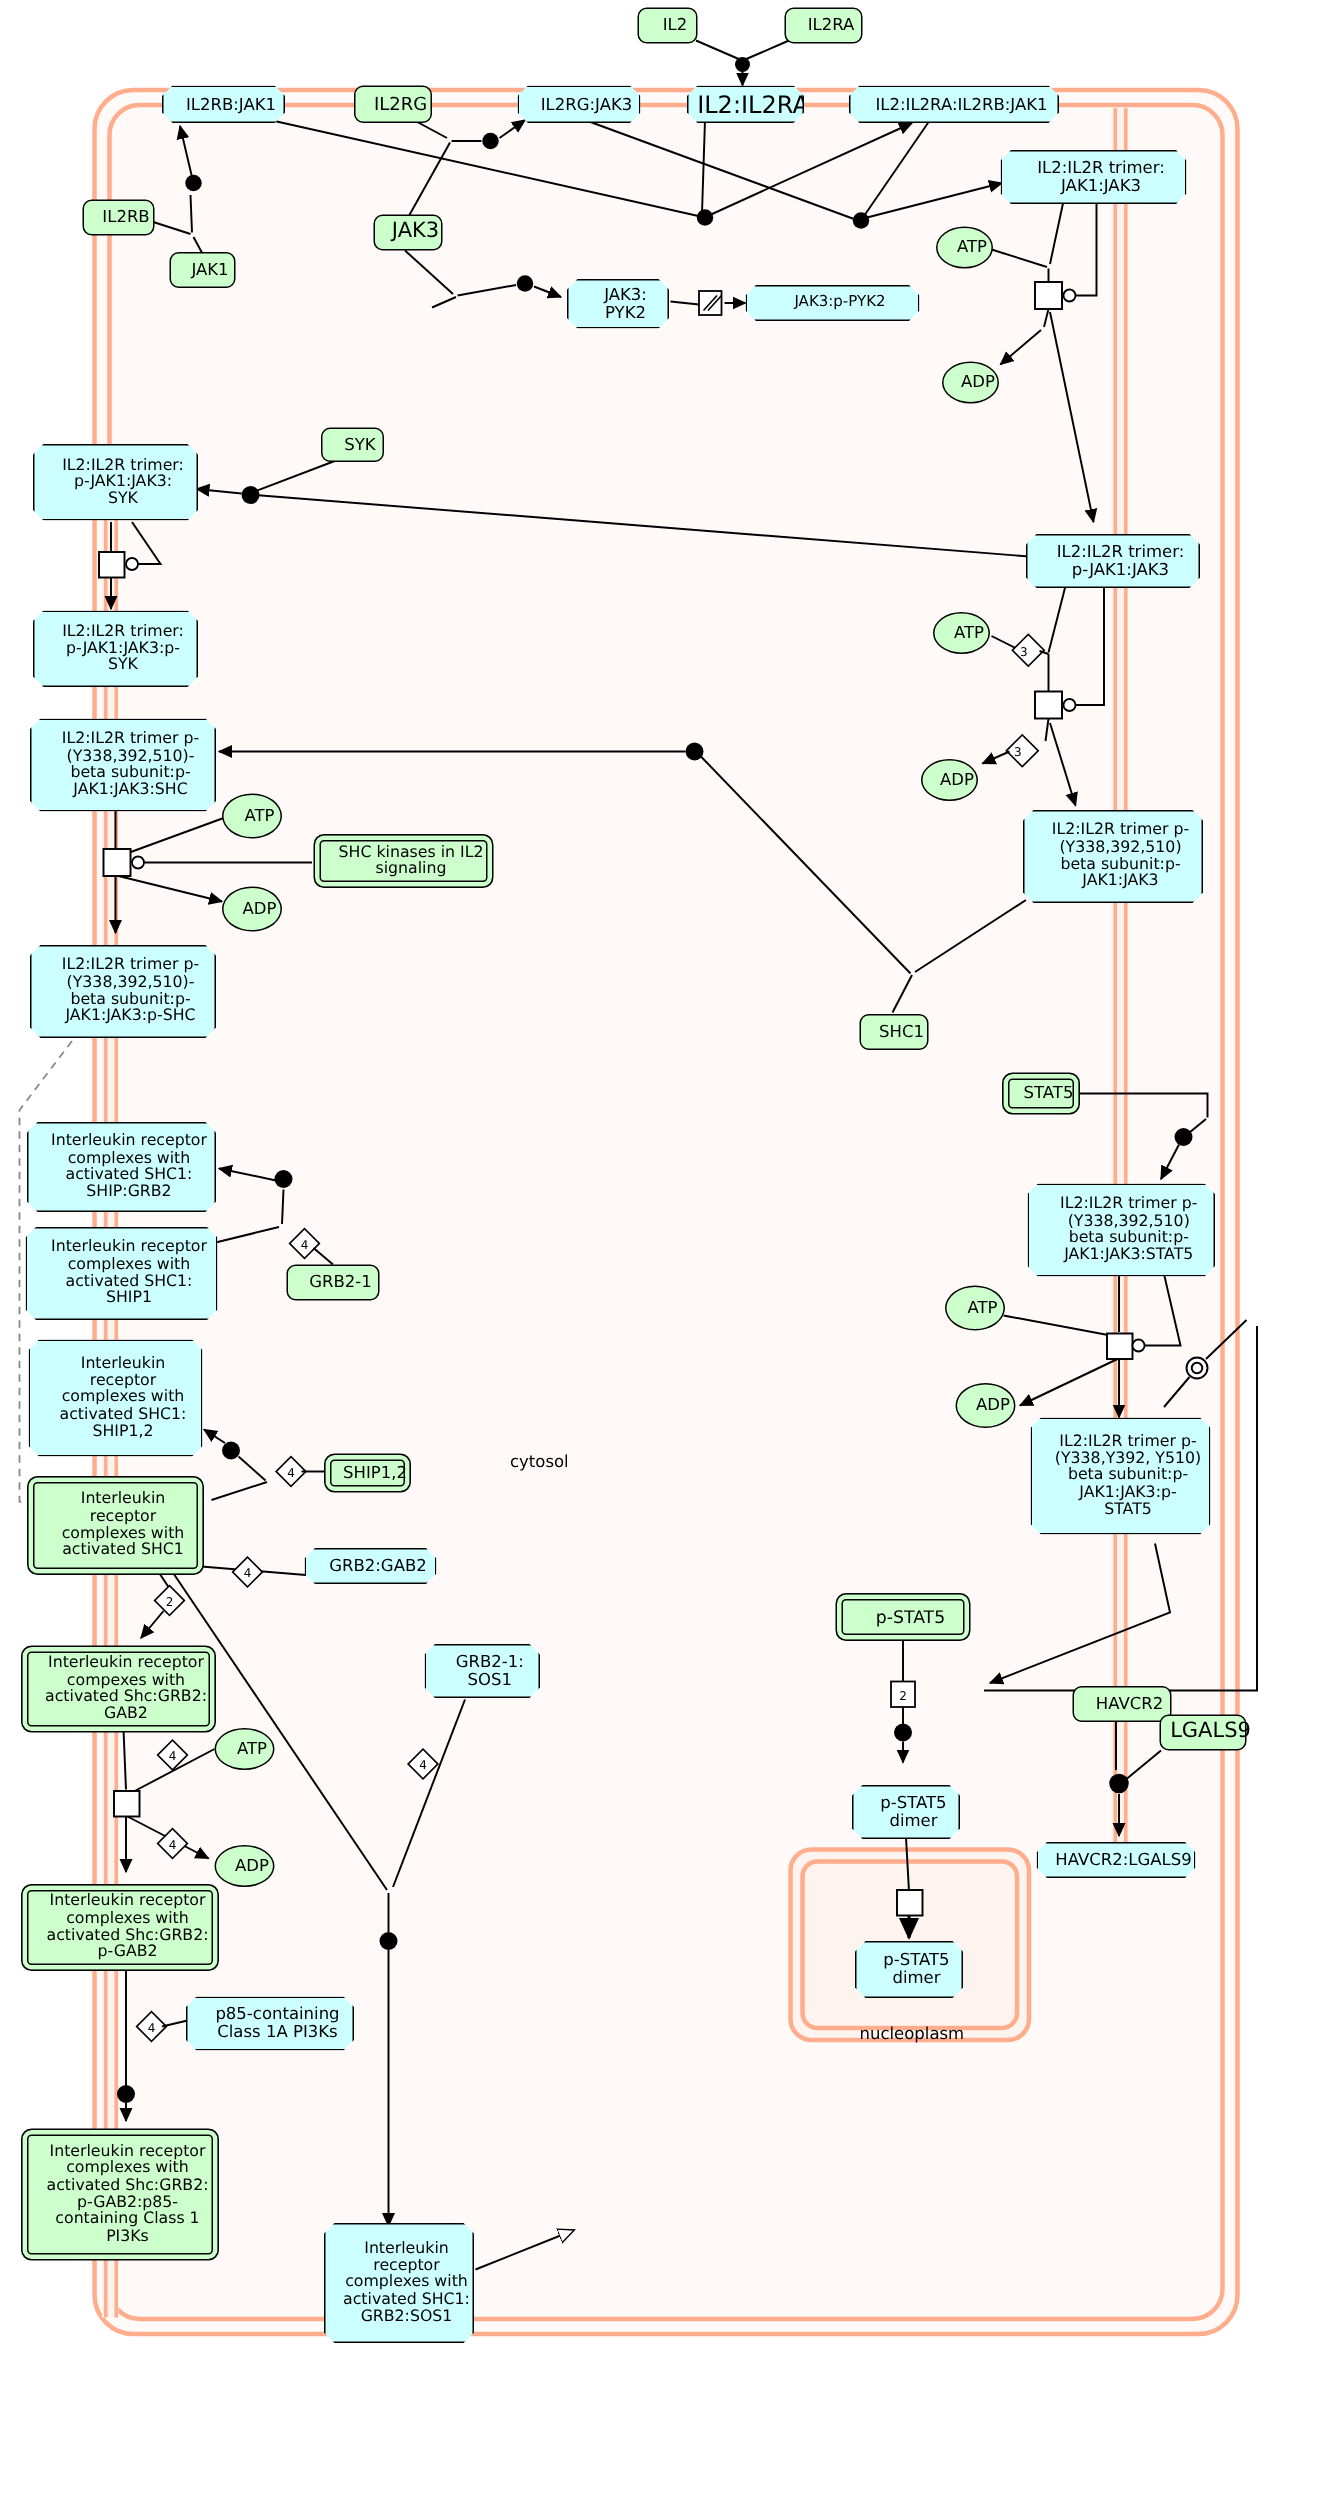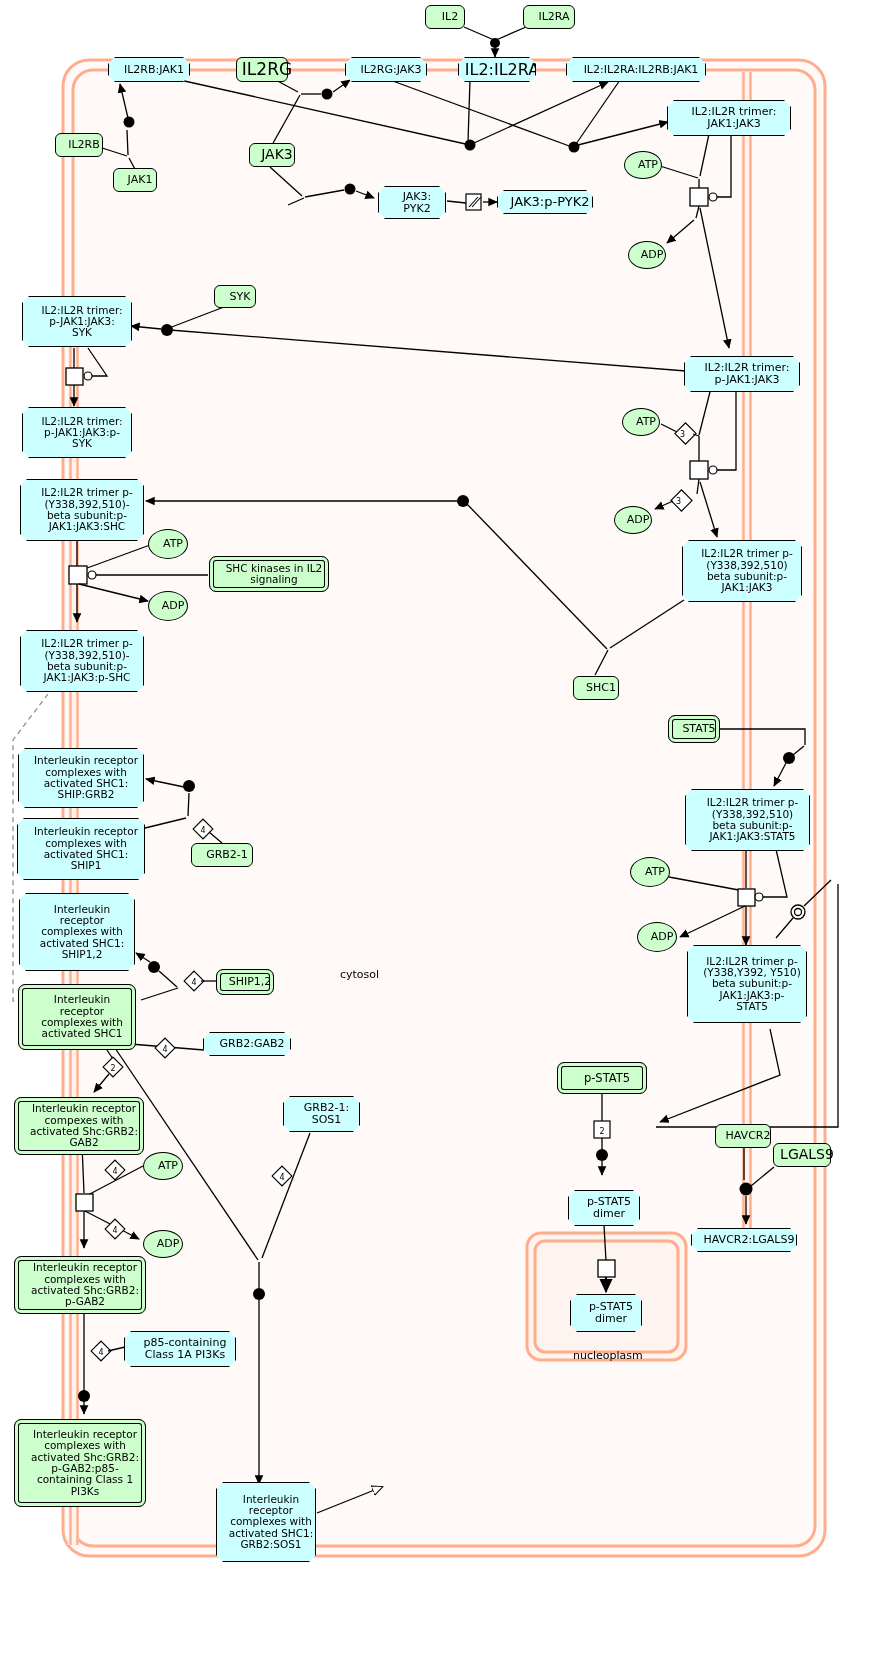--- a/index.html
+++ b/index.html
@@ -314,39 +314,39 @@
 
   <div class="compartment-label" style="left:340px;top:968px;font-size:11px;">cytosol</div>
   <div class="compartment-label" style="left:573px;top:1349px;font-size:11px;">nucleoplasm</div>
 
   <div class="node pr" style="left:425px;top:5px;width:40px;height:24px;font-size:11px;">IL2</div>
 
   <div class="node pr" style="left:523px;top:5px;width:52px;height:24px;font-size:11px;">IL2RA</div>
 
   <div class="node cx" style="left:108px;top:57px;width:82px;height:25px;font-size:11px;">IL2RB:JAK1</div>
 
-  <div class="node pr" style="left:236px;top:57px;width:52px;height:25px;font-size:17px;">IL2RG</div>
+  <div class="node pr" style="left:236px;top:57px;width:52px;height:25px;font-size:12px;">IL2RG</div>
 
   <div class="node cx" style="left:345px;top:57px;width:82px;height:25px;font-size:11px;">IL2RG:JAK3</div>
 
   <div class="node cx" style="left:458px;top:57px;width:78px;height:25px;font-size:16px;">IL2:IL2RA</div>
 
   <div class="node cx" style="left:566px;top:57px;width:140px;height:25px;font-size:11px;">IL2:IL2RA:IL2RB:JAK1</div>
 
   <div class="node pr" style="left:55px;top:133px;width:48px;height:24px;font-size:11px;">IL2RB</div>
 
   <div class="node pr" style="left:113px;top:168px;width:44px;height:24px;font-size:11px;">JAK1</div>
 
   <div class="node pr" style="left:249px;top:143px;width:46px;height:24px;font-size:14px;">JAK3</div>
 
 
   <div class="node cx" style="left:378px;top:186px;width:68px;height:33px;font-size:11px;">JAK3:
 PYK2</div>
 
-  <div class="node cx" style="left:497px;top:190px;width:96px;height:24px;font-size:13px;">JAK3:p-PYK2</div>
+  <div class="node cx" style="left:497px;top:190px;width:116px;height:24px;font-size:10px;">JAK3:p-PYK2</div>
 
   <div class="node cx" style="left:667px;top:100px;width:124px;height:36px;font-size:11px;">IL2:IL2R trimer:
 JAK1:JAK3</div>
 
   <div class="node sm" style="left:624px;top:151px;width:38px;height:28px;font-size:11px;">ATP</div>
 
   <div class="node sm" style="left:628px;top:241px;width:38px;height:28px;font-size:11px;">ADP</div>
 
   <div class="node pr" style="left:214px;top:285px;width:42px;height:23px;font-size:11px;">SYK</div>
 
@@ -407,21 +407,21 @@
 STAT5</div>
 
   <div class="node set" style="left:557px;top:1062px;width:90px;height:32px;font-size:11.5px;">p-STAT5</div>
 
   <div class="node cx" style="left:568px;top:1190px;width:72px;height:36px;font-size:11px;">p-STAT5
 dimer</div>
 
   <div class="node cx" style="left:570px;top:1294px;width:72px;height:38px;font-size:11px;">p-STAT5
 dimer</div>
 
-  <div class="node pr" style="left:715px;top:1124px;width:56px;height:24px;font-size:11px;">HAVCR2</div>
+  <div class="node pr" style="left:715px;top:1124px;width:66px;height:24px;font-size:11px;">HAVCR2</div>
 
   <div class="node pr" style="left:773px;top:1143px;width:58px;height:24px;font-size:14px;">LGALS9</div>
 
   <div class="node cx" style="left:691px;top:1228px;width:106px;height:24px;font-size:11px;">HAVCR2:LGALS9</div>
 
   <div class="node cx" style="left:18px;top:748px;width:126px;height:60px;font-size:10.5px;">Interleukin receptor
 complexes with
 activated SHC1:
 SHIP:GRB2</div>
 

